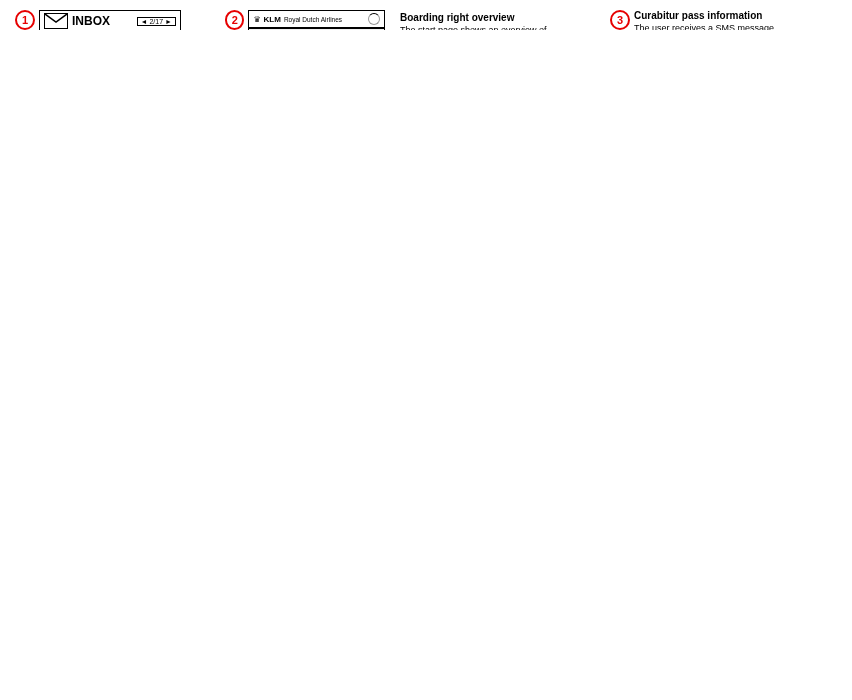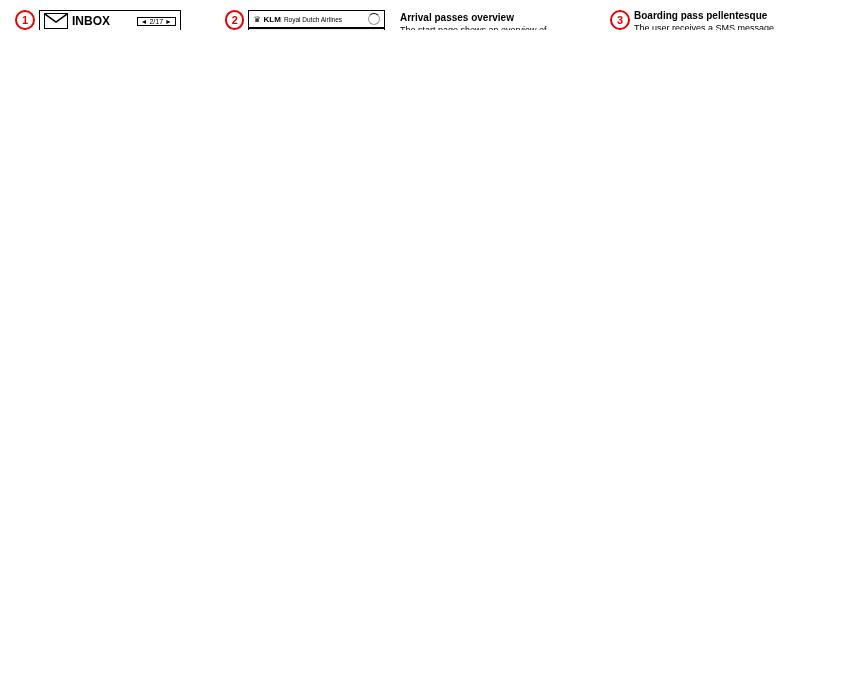--- a/index.html
+++ b/index.html
@@ -248,21 +248,21 @@
         </div>
     </div>
     <div class="phone-footer" style="justify-content:center;position:relative">
       <span style="position:absolute;left:50%;transform:translateX(-50%)">◄✦►</span>
       <span style="margin-left:auto">HIDE</span>
     </div>
   </div>
 </div>
 
 <div id="col2-desc" class="col">
-  <div class="desc-title">Arrival passes overview</div>
+  <div class="desc-title">Boarding right overview</div>
   <div class="desc">The start page shows an overview of all boarding passes by selecting a passenger the flight information will show up.</div>
 
   <div style="margin-top:148px">
     <div class="red-title">Flight informatior</div>
     <div class="red-note" style="max-width:150px">By scrolling from left to right there is an easy and fast overview of all passengers.</div>
   </div>
 
   <div style="margin-top:155px">
     <div class="desc-title">Barcode</div>
     <div class="desc">When the user clicks 'barcode' the barcode image will popup. Now if the user scrolls, barcodes of other passengers will be displayed.</div>
@@ -271,21 +271,21 @@
   <div style="margin-top:130px">
     <div class="red-title">Flight informatior</div>
     <div class="red-note" style="max-width:150px">By Click 'hide' or use the DOWN DIRECTION KEY to hide the barcode popup.</div>
   </div>
 </div>
 
 <div id="col3" class="col">
   <div style="display:flex;align-items:flex-start;">
     <span class="step-num">3</span>
     <div>
-      <div class="desc-title">Boarding pass pellentesque</div>
+      <div class="desc-title">Curabitur pass information</div>
       <div class="desc" style="max-width:180px">The user receives a SMS message containing information on how to get the boarding passes without using a the phone barcodes.</div>
     </div>
   </div>
 
   <div class="phone" style="width:170px;margin-left:22px;margin-top:10px">
     <div class="inbox-header">
       <span class="envelope-simple">
         <svg viewBox="0 0 22 14">
             <polyline points="0,0 11,8 22,0" fill="none" stroke="#000" stroke-width="1.5"></polyline>
           </svg>

